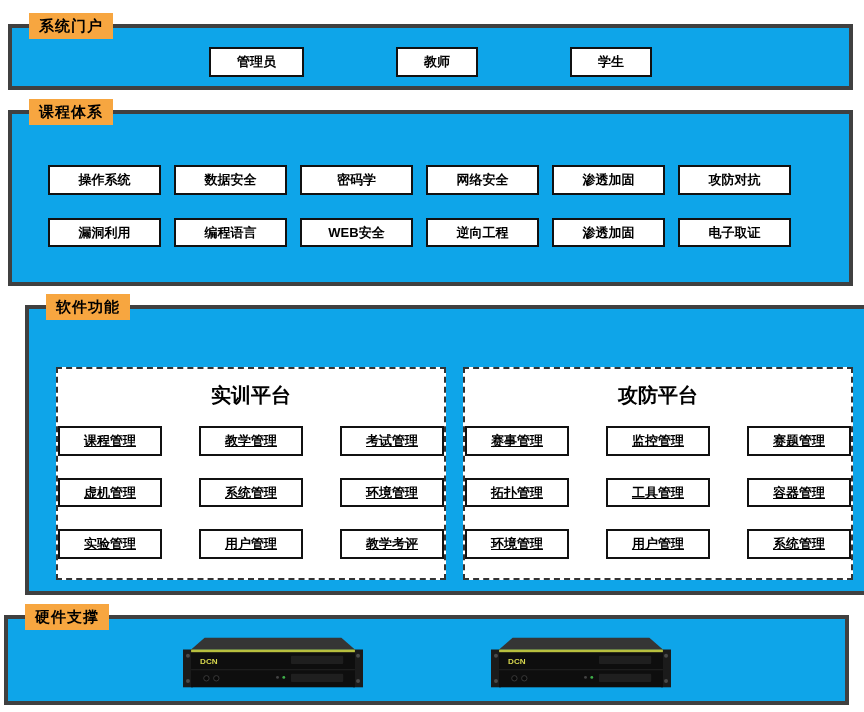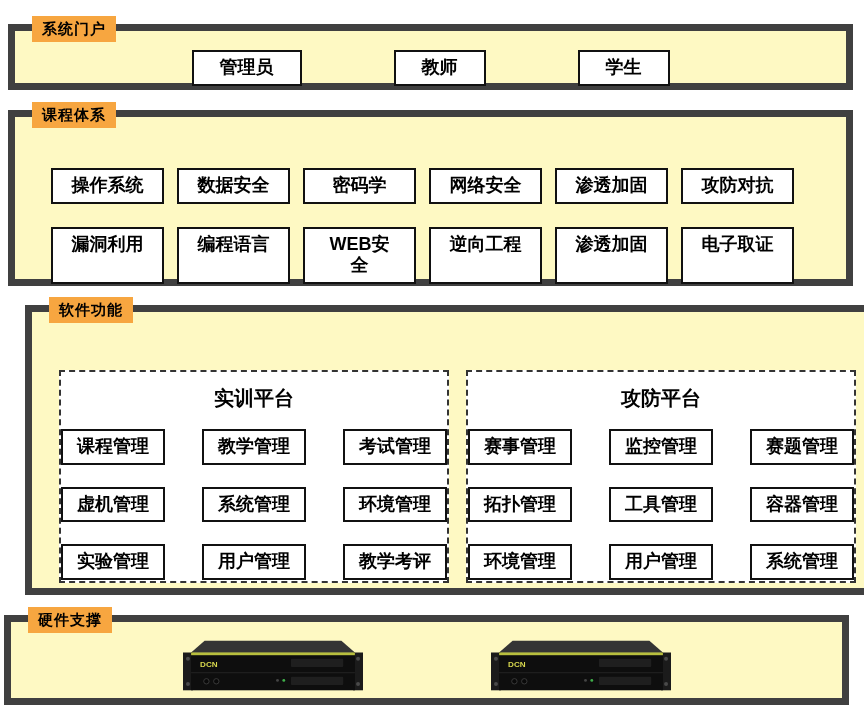--- a/index.html
+++ b/index.html
@@ -6,59 +6,59 @@
   html, body { background: #ffffff; }
   body {
     width: 864px; height: 712px;
     font-family: "Liberation Sans", "DejaVu Sans", sans-serif;
     font-weight: bold; color: #000;
   }
   .page { position: relative; width: 864px; height: 712px; overflow: hidden; }
 
   .panel {
     position: absolute;
-    border: 7px solid #404040;
-    background: #fef9c3;
+    border: 4px solid #404040;
+    background: #0ea5e9;
   }
   .panel-label {
     position: absolute;
     top: -15px; left: 17px;
     background: #F7A640;
     padding: 4px 10px 5px 10px;
     font-size: 15px;
     line-height: 1.15;
     z-index: 2;
     letter-spacing: 1px;
   }
   .box {
     border: 2px solid #111;
     background: #fff;
     text-align: center;
-    font-size: 18px;
+    font-size: 13px;
     line-height: 1.2;
   }
 
   
   #portal { left: 8px; top: 24px; width: 845px; height: 66px; }
   .portal-row { display: flex; justify-content: center; gap: 92px; margin-top: 19px; }
   .portal-box { padding: 5px 26px; }
 
   
   #courses { left: 8px; top: 110px; width: 845px; height: 176px; }
   .course-row { display: flex; gap: 13px; margin-left: 36px; }
   .course-row.first { margin-top: 51px; }
   .course-row.second { margin-top: 23px; }
   .course-box { width: 113px; padding: 5px 17px; }
 
   
   #software { left: 25px; top: 305px; width: 864px; height: 290px; }
   .platforms { display: flex; gap: 17px; margin: 58px 0 0 27px; }
   .platform { border: 2px dashed #333; width: 390px; height: 213px; background: #fff; }
   .platform-title { text-align: center; margin-top: 13px; font-size: 20px; }
-  .mgmt-row { display: flex; justify-content: space-between; gap: 37px; margin-top: 22px; }
+  .mgmt-row { display: flex; justify-content: space-between; gap: 37px; margin-top: 22px; text-decoration: underline; }
   .mgmt-row.first { margin-top: 17px; }
   .mgmt-box { width: 112px; padding: 5px 0; }
 
   
   #hardware { left: 4px; top: 615px; width: 845px; height: 90px; }
   .servers { display: flex; justify-content: center; gap: 128px; margin-top: 16px; }
   .server { width: 180px; height: 58px; }
 </style>
 </head>
 <body>

